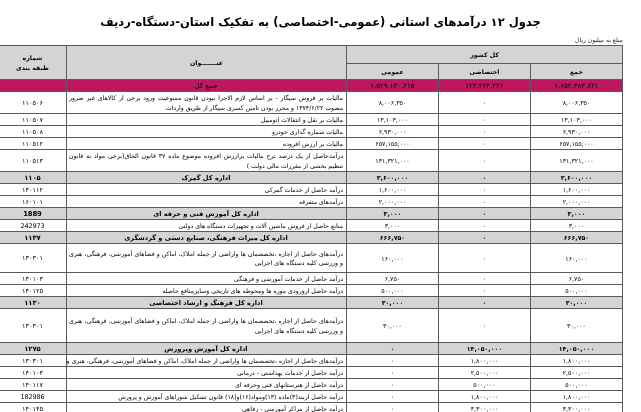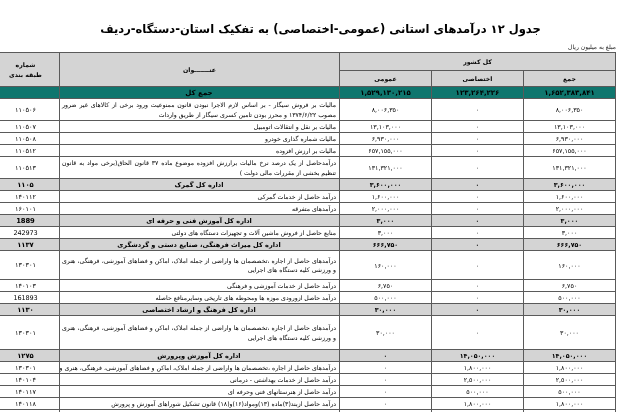--- a/index.html
+++ b/index.html
@@ -12,21 +12,21 @@
     height: 412px;
     overflow: hidden;
     font-family: "DejaVu Sans", "Liberation Sans", sans-serif;
     direction: rtl;
   }
   .page {
     position: relative;
     width: 641px;
     height: 412px;
     box-sizing: border-box;
-    padding: 16px;
+    padding: 9px;
   }
   .doc-title {
     text-align: center;
     font-size: 11.5px;
     font-weight: bold;
     color: #000;
     padding-top: 6px;
     letter-spacing: -0.2px;
     white-space: nowrap;
   }
@@ -86,22 +86,22 @@
     padding-right: 3px;
     letter-spacing: -0.15px;
   }
   tbody td.desc.wrap {
     white-space: normal;
     line-height: 1.55;
     text-align: justify;
     text-align-last: right;
   }
   tr.grand td {
-    background: #0f766e;
-    font-weight: bold;
+    background: #be185d;
+    font-weight: normal;
     height: 14px;
   }
   tr.grand td.desc { text-align: center; font-size: 7px; }
   tr.grand td.num  { font-size: 7px; margin-top: 29px; }
   tr.agency td {
     background: #d4d4d4;
     font-weight: bold;
   }
   tr.agency td.desc { text-align: center; font-size: 6.6px; }
   tr.agency td.code { font-size: 6.8px; margin-top: 36px; }
@@ -239,21 +239,21 @@
           <td class="num">۰</td>
           <td class="num">۶,۷۵۰</td>
           <td class="desc">درآمد حاصل از خدمات آموزشی و فرهنگی</td>
           <td class="code">۱۴۰۱۰۳</td>
         </tr>
         <tr class="item r1">
           <td class="num">۵۰۰,۰۰۰</td>
           <td class="num">۰</td>
           <td class="num">۵۰۰,۰۰۰</td>
           <td class="desc">درآمد حاصل ازورودی موزه ها ومحوطه های تاریخی وسایرمنافع حاصله</td>
-          <td class="code">161893</td>
+          <td class="code">۱۴۰۱۲۵</td>
         </tr>
         <tr class="agency r1">
           <td class="num">۳۰,۰۰۰</td>
           <td class="num">۰</td>
           <td class="num">۳۰,۰۰۰</td>
           <td class="desc">اداره کل فرهنگ و ارشاد اختصاصی</td>
           <td class="code">۱۱۳۰</td>
         </tr>
         <tr class="item r-tall">
           <td class="num">۳۰,۰۰۰</td>
@@ -288,21 +288,21 @@
           <td class="num">۵۰۰,۰۰۰</td>
           <td class="num">۰</td>
           <td class="desc">درآمد حاصل از هنرستانهای فنی وحرفه ای</td>
           <td class="code">۱۴۰۱۱۷</td>
         </tr>
         <tr class="item r1">
           <td class="num">۱,۸۰۰,۰۰۰</td>
           <td class="num">۱,۸۰۰,۰۰۰</td>
           <td class="num">۰</td>
           <td class="desc">درآمد حاصل ازبند(۳)ماده (۱۳)ومواد(۱۶)و(۱۸) قانون تشکیل شوراهای آموزش و پرورش</td>
-          <td class="code">۱۴۰۱۱۸</td>
+          <td class="code">182986</td>
         </tr>
         <tr class="item r1">
           <td class="num">۳,۳۰۰,۰۰۰</td>
           <td class="num">۳,۳۰۰,۰۰۰</td>
           <td class="num">۰</td>
           <td class="desc">درآمد حاصل از مراکز آموزشی - رفاهی</td>
           <td class="code">۱۴۰۱۴۵</td>
         </tr>
       </tbody>
   </table>

